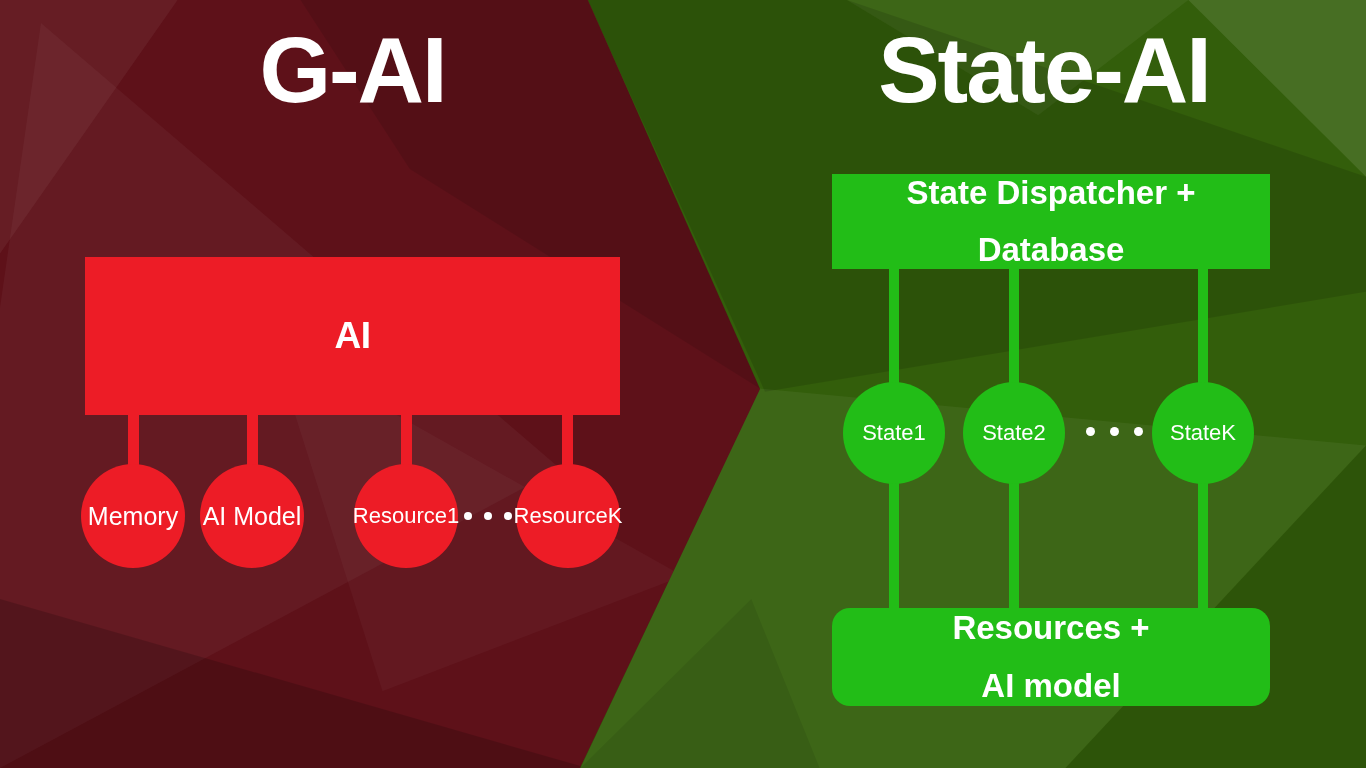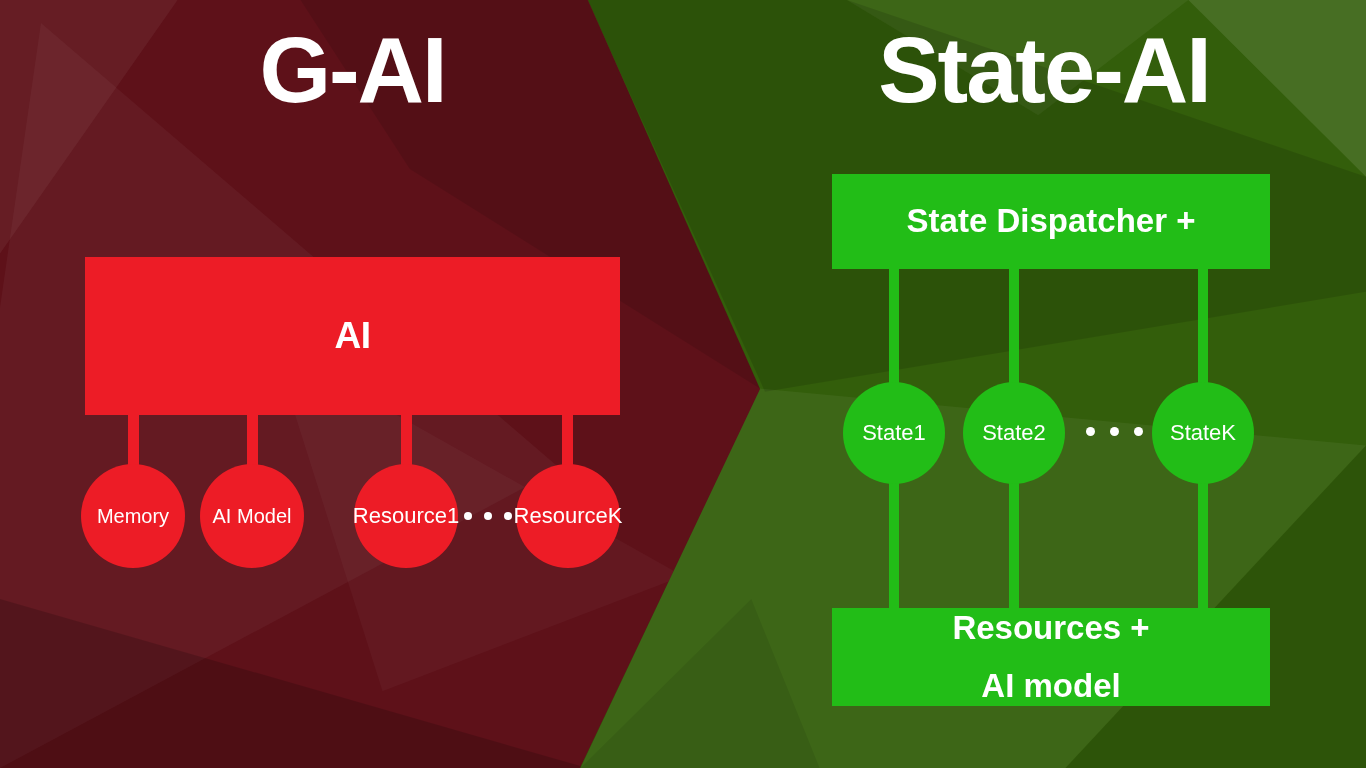--- a/index.html
+++ b/index.html
@@ -44,30 +44,30 @@
   .node-line:empty{display:none;}
   .ellipsis{position:absolute;display:flex;z-index:2;}
   .dot{border-radius:50%;background:#fff;}
 
   
   .red-box{left:85px;top:257px;width:535px;height:158px;background:var(--red-accent);
     font-size:37px;line-height:1.32;letter-spacing:-0.5px;}
   .red-connector{width:11px;height:60px;top:410px;background:var(--red-accent);}
   .rc1{left:128px;} .rc2{left:247px;} .rc3{left:401px;} .rc4{left:562px;}
   .red-node{width:104px;height:104px;background:var(--red-accent);top:464px;
-    font-size:20px;font-weight:400;line-height:1.3;}
+    font-size:25px;font-weight:400;line-height:1.3;}
   .rn1{left:81px;} .rn2{left:200px;} .rn3{left:354px;font-size:22px;} .rn4{left:516px;font-size:22px;}
   .red-ellipsis{left:464px;top:512px;gap:12px;}
   .red-ellipsis .dot{width:8px;height:8px;}
 
   
   .green-box-top{left:832px;top:174px;width:438px;height:95px;background:var(--green-accent);
     font-size:33px;line-height:1.4;}
   .green-box-bottom{left:832px;top:608px;width:438px;height:98px;background:var(--green-accent);
-    font-size:33px;line-height:1.4;}
+    font-size:33px;line-height:1.4;border-radius:18px;}
   .green-connector{width:10px;height:345px;top:265px;background:var(--green-accent);}
   .gc1{left:889px;} .gc2{left:1009px;} .gc3{left:1198px;}
   .green-node{width:102px;height:102px;background:var(--green-accent);top:382px;
     font-size:22px;font-weight:400;line-height:1.3;}
   .gn1{left:843px;} .gn2{left:963px;} .gn3{left:1152px;}
   .green-ellipsis{left:1086px;top:427px;gap:15px;}
   .green-ellipsis .dot{width:9px;height:9px;}
 </style>
 </head>
 <body>
@@ -124,20 +124,21 @@
     <span class="dot"></span>
     <span class="dot"></span>
   </div>
 
   <div class="connector green-connector gc1"></div>
   <div class="connector green-connector gc2"></div>
   <div class="connector green-connector gc3"></div>
 
   <div class="dbox green-box-top">
     <span class="node-line">State Dispatcher +</span>
+    <span class="node-line">Database</span>
   </div>
   <div class="dbox green-box-bottom">
     <span class="node-line">Resources +</span>
     <span class="node-line">AI model</span>
   </div>
 
   <div class="node green-node gn1">
     <span class="node-line">State</span>
     <span class="node-line">1</span>
   </div>

